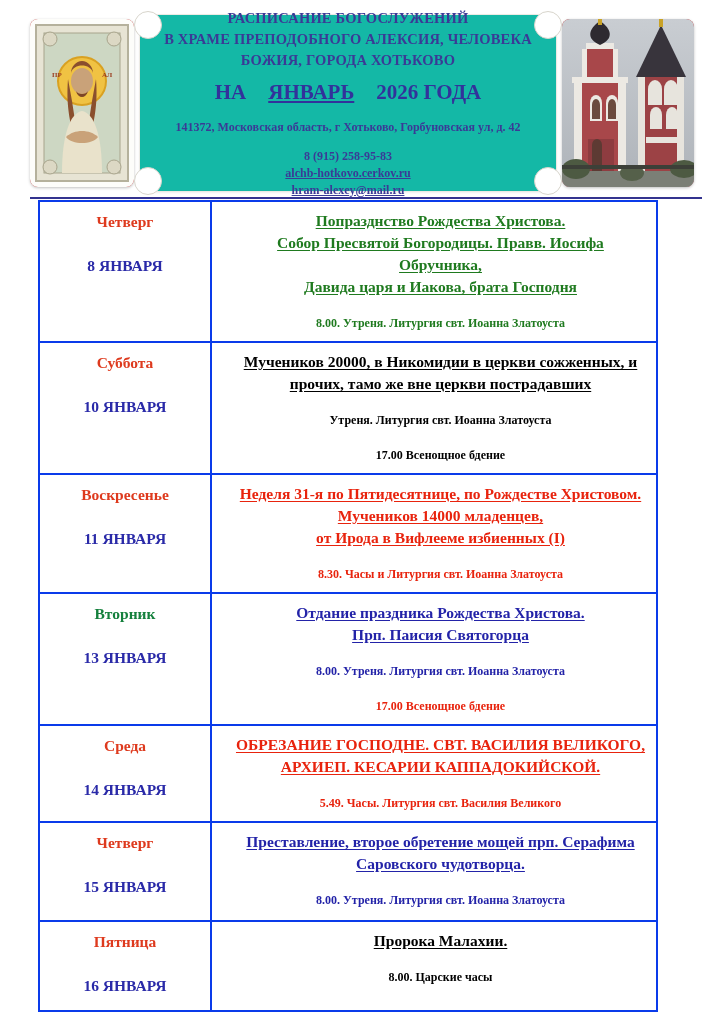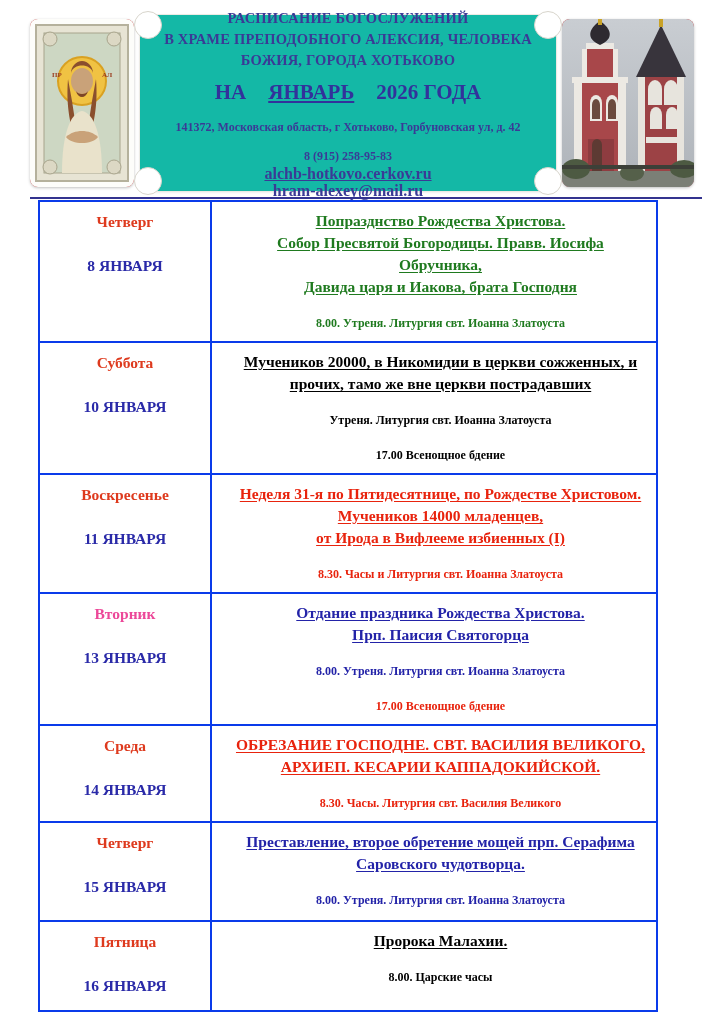--- a/index.html
+++ b/index.html
@@ -25,21 +25,21 @@
     text-align:center;padding:4px 8px;box-sizing:border-box;
   }
   .curl{position:absolute;width:26px;height:26px;border-radius:50%;
     border:1px solid #d8d5cc;background:#fff;}
   .curl.tl{left:-6px;top:-4px}.curl.tr{right:-6px;top:-4px}
   .curl.bl{left:-6px;bottom:-4px}.curl.br{right:-6px;bottom:-4px}
   .h-line{color:#3a3a96;font-size:14.5px;line-height:21px;letter-spacing:.2px;}
   .h-month{color:#32329b;font-size:21px;line-height:30px;margin-top:6px;}
   .h-month .u{text-decoration:underline;margin:0 22px;}
   .h-addr{color:#3a3a96;font-size:12px;line-height:17px;margin-top:12px;}
-  .h-link{color:#3a3a96;font-size:16px;line-height:17px;text-decoration:underline;cursor:pointer;}
+  .h-link{color:#3a3a96;font-size:12px;line-height:17px;text-decoration:underline;cursor:pointer;}
   .photo-frame{width:104px;height:168px;border-radius:8px;overflow:hidden;
     box-shadow:0 1px 3px rgba(0,0,0,.25);flex:0 0 auto;background:#b91c1c;}
   .photo-frame.right{width:132px;}
   .photo-frame svg{display:block;}
   
   .table{
     position:absolute;left:38px;top:200px;width:620px;
     border:2px solid #0a3bea;box-sizing:border-box;
   }
   .row{display:flex;border-bottom:2px solid #0a3bea;box-sizing:border-box;gap:15px;}
@@ -194,21 +194,21 @@
         <div class="feast-title" style="color: rgb(232, 35, 13);">
           <div class="tl" style="display: block;">Неделя 31-я по Пятидесятнице, по Рождестве Христовом.</div>
           <div class="tl" style="display: block;">Мучеников 14000 младенцев,</div>
           <div class="tl" style="display: block;">от Ирода в Вифлееме избиенных (I)</div>
         </div>
         <div class="service-line" style="color: rgb(232, 35, 13);">8.30. Часы и Литургия свт. Иоанна Златоуста</div>
       </div>
     </div>
     <div class="row">
       <div class="day-cell">
-        <div class="day-name" style="color: #ec4899;">Вторник</div>
+        <div class="day-name" style="color: #15803d;">Вторник</div>
         <div class="day-date" style="color: rgb(42, 42, 168);">13 ЯНВАРЯ</div>
       </div>
       <div class="content-cell">
         <div class="feast-title" style="color: rgb(35, 35, 168);">
           <div class="tl" style="display: block;">Отдание праздника Рождества Христова.</div>
           <div class="tl" style="display: block;">Прп. Паисия Святогорца</div>
         </div>
         <div class="service-line" style="color: rgb(35, 35, 168);">8.00. Утреня. Литургия свт. Иоанна Златоуста</div>
         <div class="service-line" style="color: rgb(232, 35, 13);">17.00 Всенощное бдение</div>
       </div>
@@ -216,21 +216,21 @@
     <div class="row">
       <div class="day-cell">
         <div class="day-name" style="color: rgb(222, 58, 30);">Среда</div>
         <div class="day-date" style="color: rgb(42, 42, 168);">14 ЯНВАРЯ</div>
       </div>
       <div class="content-cell">
         <div class="feast-title" style="color: rgb(232, 35, 13);">
           <div class="tl" style="display: block;">ОБРЕЗАНИЕ ГОСПОДНЕ. СВТ. ВАСИЛИЯ ВЕЛИКОГО,</div>
           <div class="tl" style="display: block;">АРХИЕП. КЕСАРИИ КАППАДОКИЙСКОЙ.</div>
         </div>
-        <div class="service-line" style="color: rgb(232, 35, 13);">8.30. Часы. Литургия свт. Василия Великого</div>
+        <div class="service-line" style="color: rgb(232, 35, 13);">5.49. Часы. Литургия свт. Василия Великого</div>
       </div>
     </div>
     <div class="row">
       <div class="day-cell">
         <div class="day-name" style="color: rgb(222, 58, 30);">Четверг</div>
         <div class="day-date" style="color: rgb(42, 42, 168);">15 ЯНВАРЯ</div>
       </div>
       <div class="content-cell">
         <div class="feast-title" style="color: rgb(35, 35, 168);">
           <div class="tl" style="display: block;">Преставление, второе обретение мощей прп. Серафима</div>

